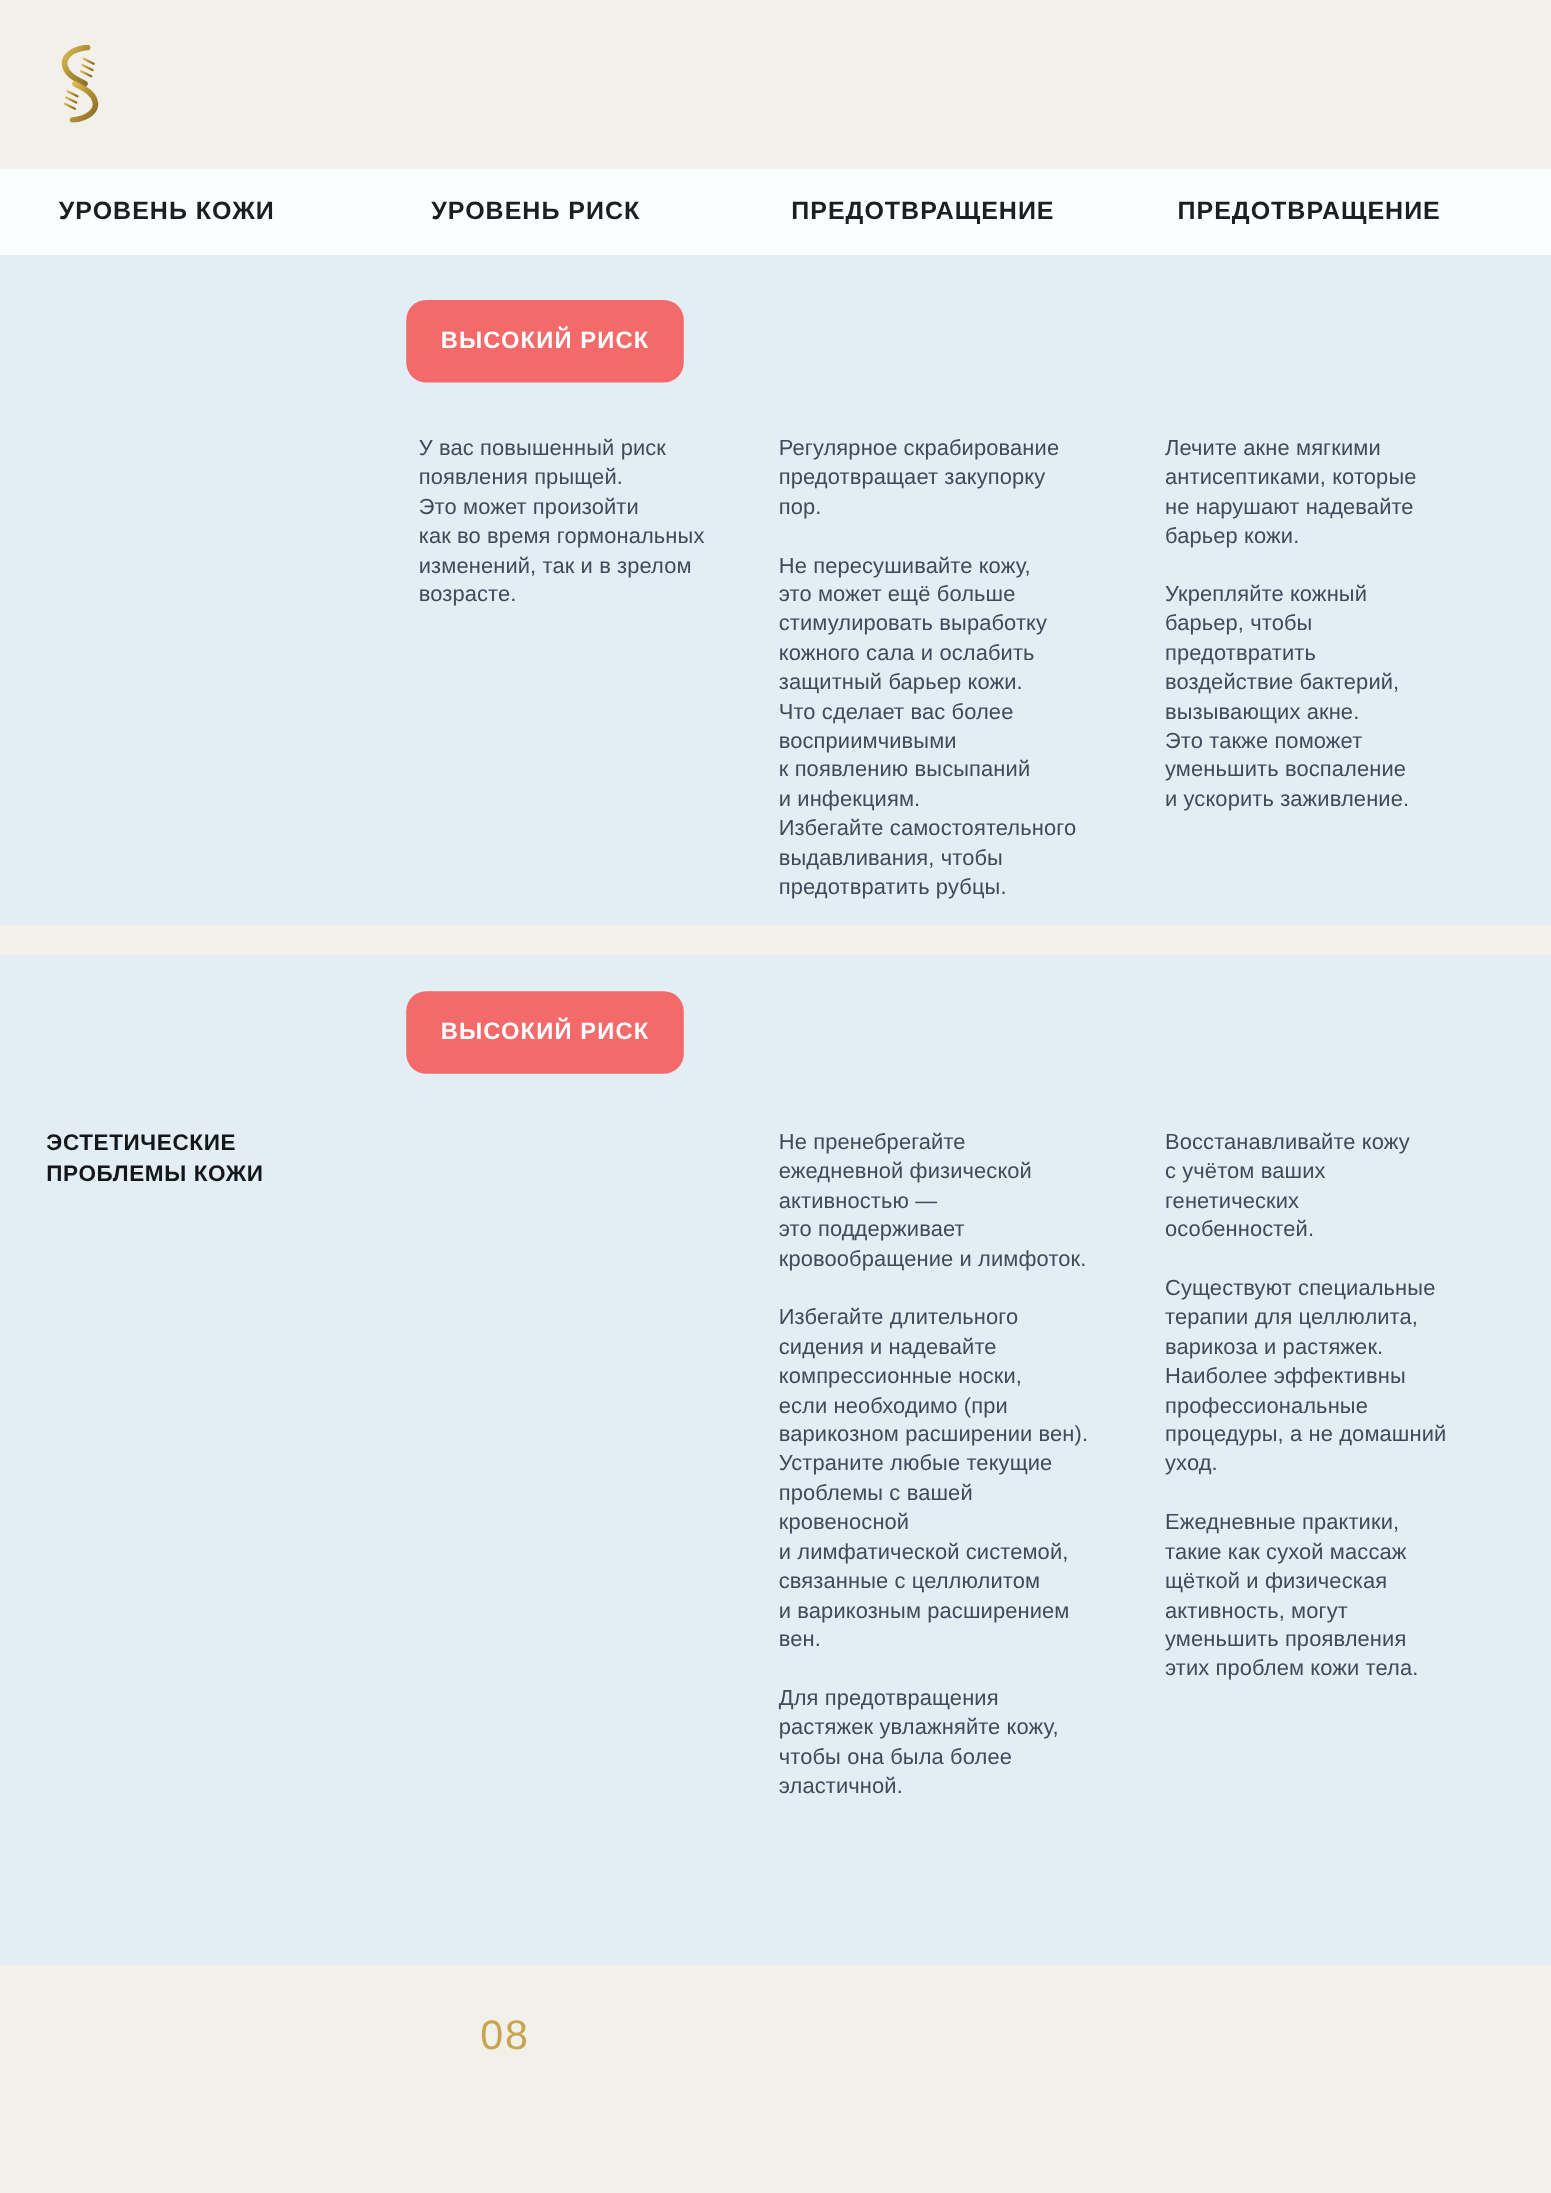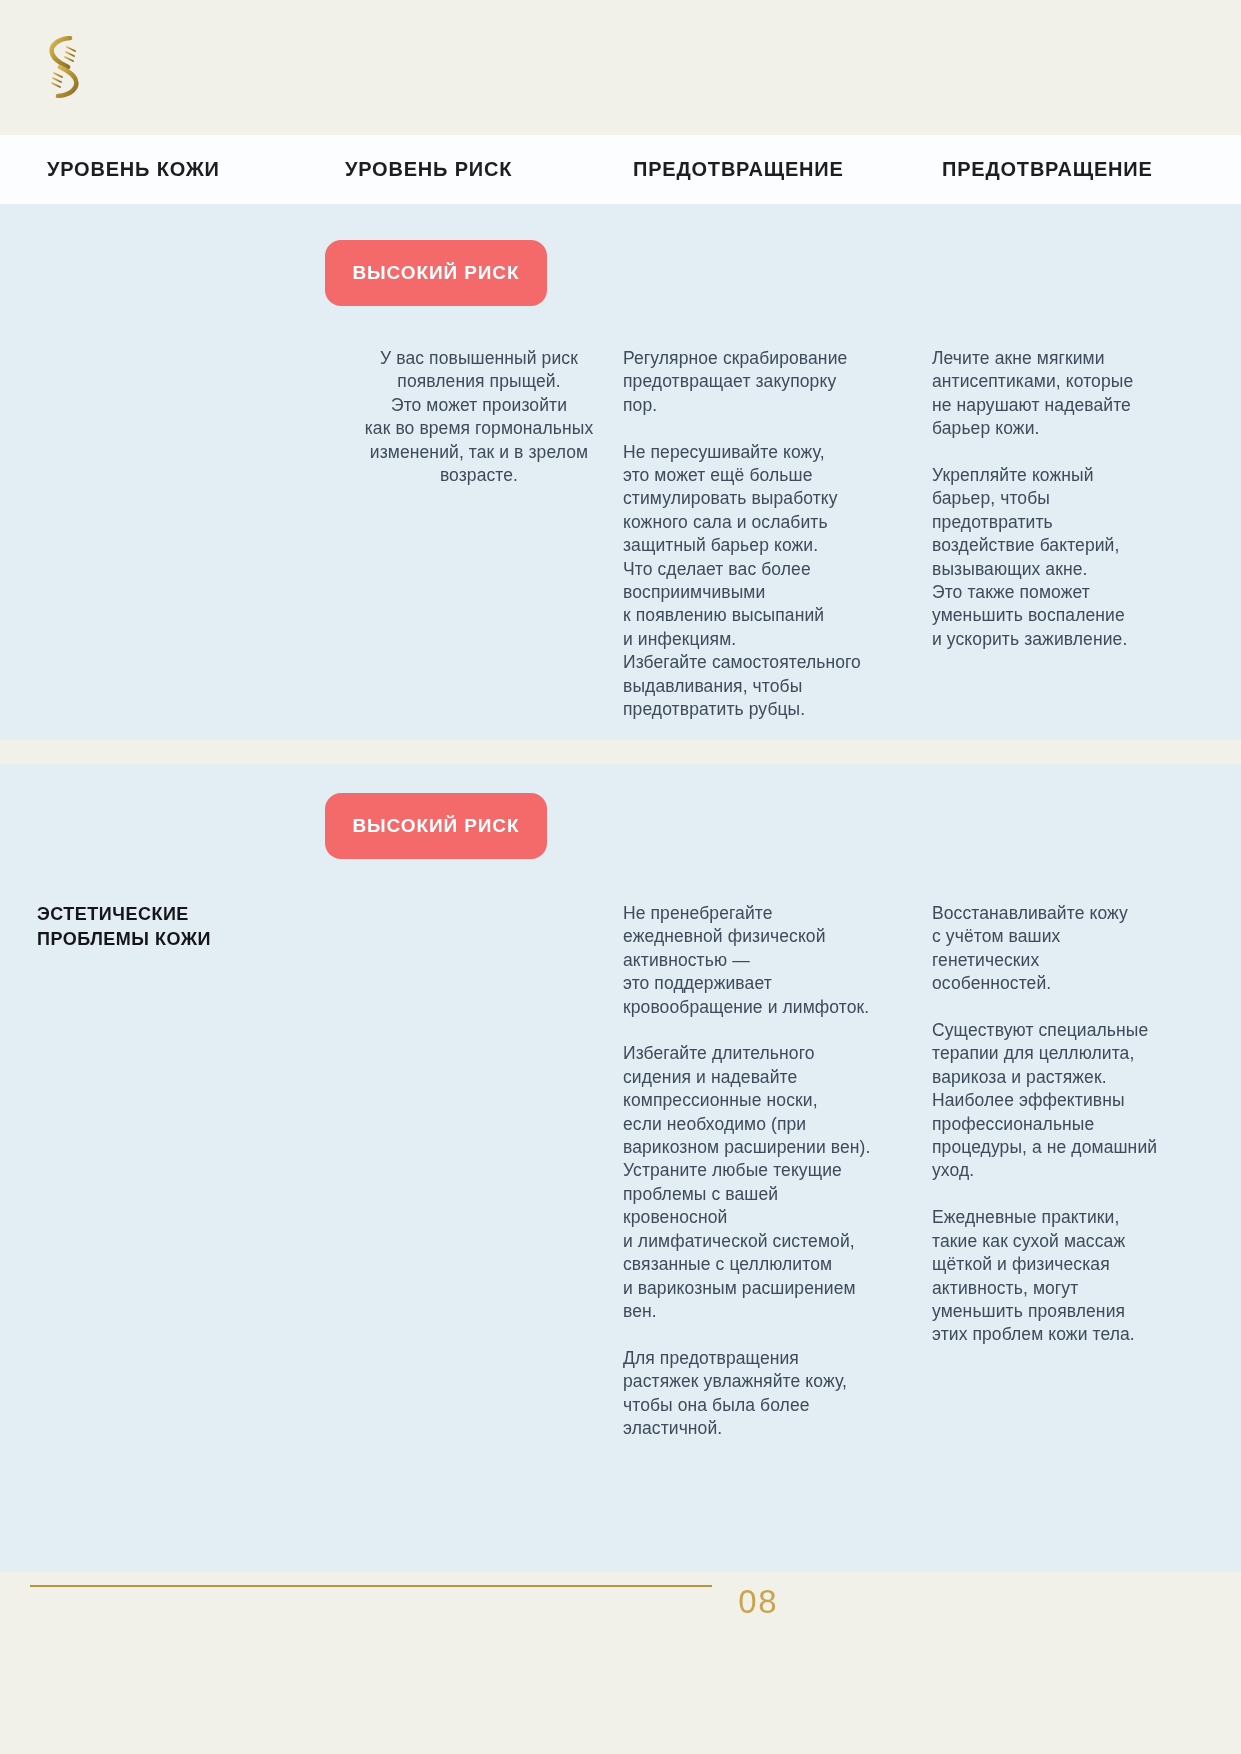--- a/index.html
+++ b/index.html
@@ -75,21 +75,21 @@
     justify-content: center;
     box-sizing: border-box;
   }
   .panel1 .badge { margin-top: 36px; }
   .panel2 .badge { margin-top: 29px; }
 
   .cell { grid-row: 2; white-space: pre-line; }
   .panel1 .cell { margin-top: 41px; }
   .panel2 .cell { margin-top: 43px; }
   .col1 { grid-column: 1; }
-  .col2 { grid-column: 2; text-align: center; }
+  .col2 { grid-column: 2; }
   .col3 { grid-column: 3; }
   .col4 { grid-column: 4; }
 
   .problem {
     font-size: 18px;
     font-weight: bold;
     color: #141619;
     letter-spacing: 0.5px;
     line-height: 25px;
   }
@@ -100,21 +100,23 @@
     letter-spacing: 0.1px;
   }
 
   
   .footer {
     position: absolute;
     left: 30px;
     top: 1585px;
     width: 748px;
     display: flex;
+    align-items: center;
     gap: 26px;
+    flex-direction: column;
   }
   .footer-line {
     flex: 1;
     height: 2px;
     background: #b5953e;
   }
   .footer-number {
     font-size: 33px;
     color: #c9a44f;
     letter-spacing: 1.5px;

